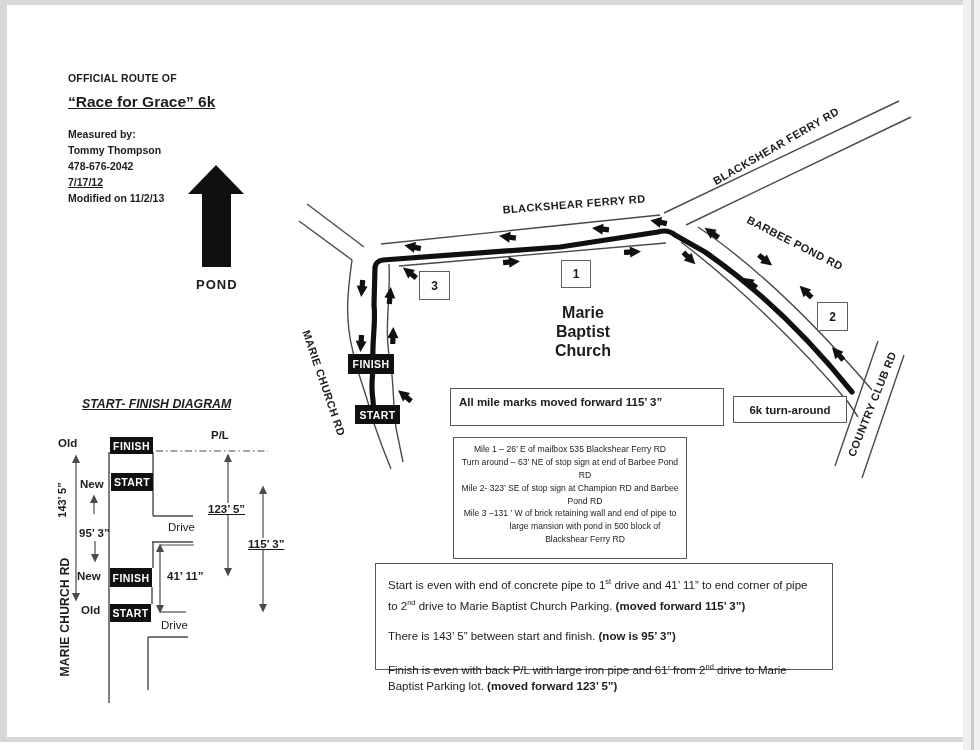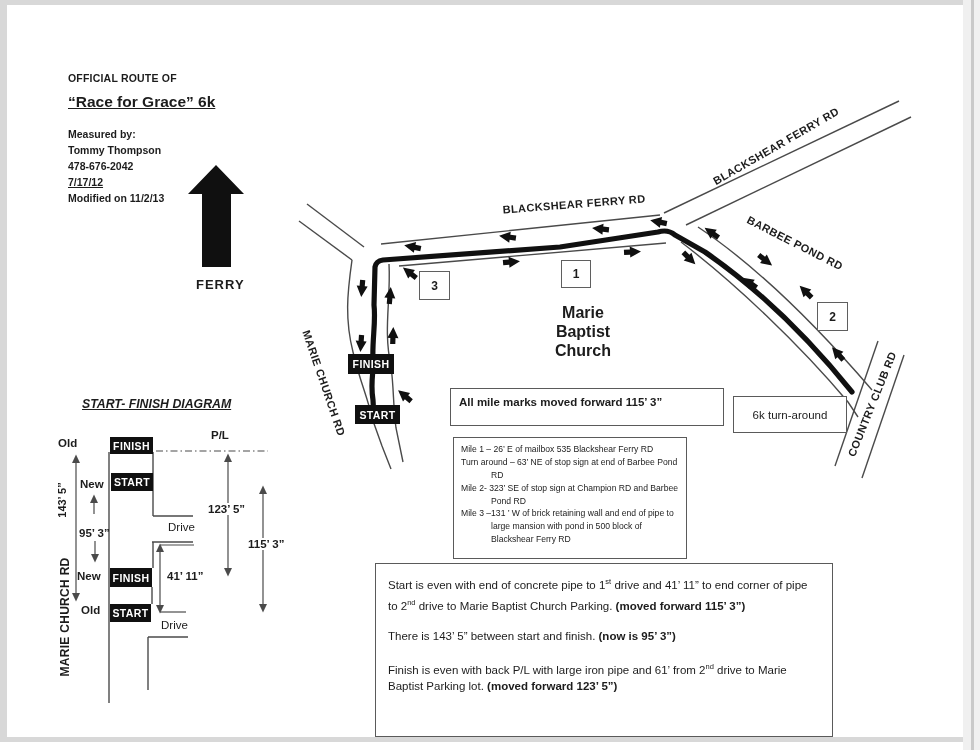--- a/index.html
+++ b/index.html
@@ -21,34 +21,34 @@
   .abs{position:absolute;z-index:2;}
   .hdr{left:48px;top:72px;font-weight:700;margin-left:20px;}
   .hdr .kicker{font-size:10.5px;letter-spacing:.2px;}
   .hdr .title{font-size:15.5px;text-decoration:underline;margin-top:9px;}
   .hdr .meta{font-size:10.5px;line-height:16px;margin-top:15px;}
   .u{text-decoration:underline;}
 
   .lbl{position:absolute;z-index:2;white-space:nowrap;font-weight:700;}
   .lblc{position:absolute;z-index:2;white-space:nowrap;font-weight:700;transform:translate(-50%,-50%);}
   .roadlbl{font-size:11px;letter-spacing:.4px;}
-  .whitebg{background:#fff;padding:0 2px;}
+  .whitebg{background:#fff;padding:0 2px;text-decoration:underline;}
 
   .blackbox{position:absolute;z-index:3;background:#101010;color:#fff;font-weight:700;
             display:flex;align-items:center;justify-content:center;font-size:10.5px;letter-spacing:.4px;text-align:right;}
   .milemark{position:absolute;z-index:3;background:#fff;border:1.5px solid #5f5f5f;font-weight:700;
             font-size:12px;display:flex;align-items:center;justify-content:center;}
   .notebox{position:absolute;z-index:3;background:#fff;border:1.5px solid #5a5a5a;box-sizing:border-box;}
   .allmarks{left:450px;top:388px;width:274px;height:38px;padding:5px 8px;font-weight:700;
             font-size:11.5px;line-height:17px;}
-  .turnbox{left:733px;top:396px;width:114px;height:37px;display:flex;align-items:center;
-           justify-content:center;font-weight:400;font-size:11.5px;}
+  .turnbox{left:733px;top:396px;width:114px;height:27px;display:flex;align-items:center;
+           justify-content:center;font-weight:700;font-size:11.5px;}
   .milebox{left:453px;top:437px;width:234px;height:122px;padding:5px 7px;font-size:8.6px;line-height:1.5;}
-  .mile-item{padding-left:30px;text-indent:-30px;}
-  .summary{left:375px;top:563px;width:458px;height:174px;padding:9px 12px;font-size:11.5px;line-height:17px;}
+  .mile-item{padding-left:30px;text-indent:-30px;text-align:center;}
+  .summary{left:375px;top:563px;width:458px;height:107px;padding:9px 12px;font-size:11.5px;line-height:17px;}
   .summary p{margin:0 0 13px 0;}
   .summary b{font-weight:700;}
   sup{font-size:7.5px;}
 
   .church{left:543px;top:303px;width:80px;text-align:center;font-weight:700;font-size:16px;line-height:19px;}
   .dgtitle{left:82px;top:397px;font-weight:700;font-style:italic;text-decoration:underline;font-size:12.3px;}
   .sm{font-size:11.5px;}
   .drv{font-weight:400;font-size:11.5px;}
 </style>
 </head>
@@ -142,21 +142,21 @@
     <div class="title">“Race for Grace” 6k</div>
     <div class="meta">
       <div>Measured by:</div>
       <div>Tommy Thompson</div>
       <div>478-676-2042</div>
       <div class="u">7/17/12</div>
       <div>Modified on 11/2/13</div>
     </div>
   </div>
 
-  <div class="lbl" style="left:196px;top:277px;font-size:13px;letter-spacing:1px;">FERRY</div>
+  <div class="lbl" style="left:196px;top:277px;font-size:13px;letter-spacing:1px;">POND</div>
 
   <div class="lblc roadlbl" style="left:574px;top:204px;transform:translate(-50%,-50%) rotate(-4.5deg);">BLACKSHEAR FERRY RD</div>
   <div class="lblc roadlbl" style="left:776px;top:146px;transform:translate(-50%,-50%) rotate(-30deg);">BLACKSHEAR FERRY RD</div>
   <div class="lblc roadlbl" style="left:795px;top:243px;transform:translate(-50%,-50%) rotate(27deg);">BARBEE POND RD</div>
   <div class="lblc roadlbl" style="left:324px;top:383px;transform:translate(-50%,-50%) rotate(71deg);">MARIE CHURCH RD</div>
   <div class="lblc roadlbl" style="left:872px;top:404px;transform:translate(-50%,-50%) rotate(-68deg);">COUNTRY CLUB RD</div>
 
   <div class="lbl church" style="white-space:normal;">
     <div>Marie</div>
     <div>Baptist</div>

